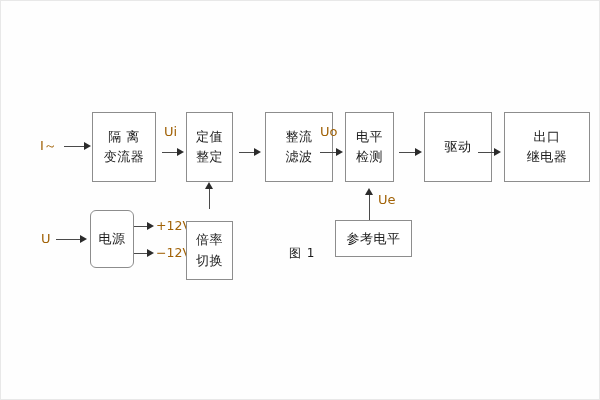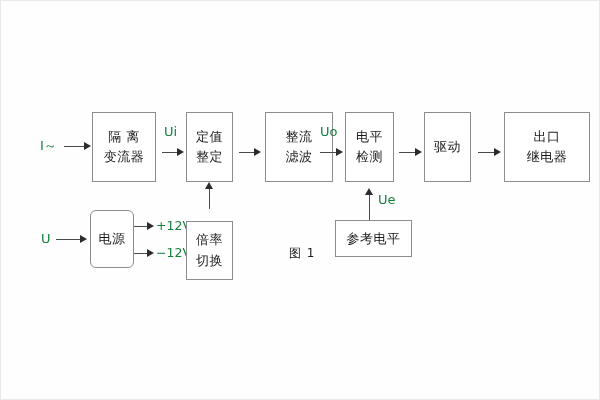--- a/index.html
+++ b/index.html
@@ -43,21 +43,21 @@
     line-height: 1.55;
     letter-spacing: 0.5px;
     white-space: nowrap;
   }
   .box .ln { display: block; }
   .box.one-line { line-height: 1.2; }
 
   
   .lbl {
     position: absolute;
-    color: #15803d;
+    color: #a16207;
     font-size: 13px;
     white-space: nowrap;
     line-height: 1;
   }
   .lbl.small { font-size: 12.5px; }
 
   
   .hline {
     position: absolute;
     height: 0;
@@ -128,21 +128,21 @@
   <div class="arrow-r" style="left:336px; top:148px;"></div>
 
   <div class="box" style="left:345px; top:112px; width:49px; height:70px;">
     <span class="ln">电平</span>
     <span class="ln">检测</span>
   </div>
 
   <div class="hline" style="left:399px; top:152px; width:18px;"></div>
   <div class="arrow-r" style="left:415px; top:148px;"></div>
 
-  <div class="box one-line" style="left:424px; top:112px; width:47px; height:70px;">
+  <div class="box one-line" style="left:424px; top:112px; width:68px; height:70px;">
     <span class="ln">驱动</span>
   </div>
 
   <div class="hline" style="left:478px; top:152px; width:18px;"></div>
   <div class="arrow-r" style="left:494px; top:148px;"></div>
 
   <div class="box" style="left:504px; top:112px; width:86px; height:70px;">
     <span class="ln">出口</span>
     <span class="ln">继电器</span>
   </div>

